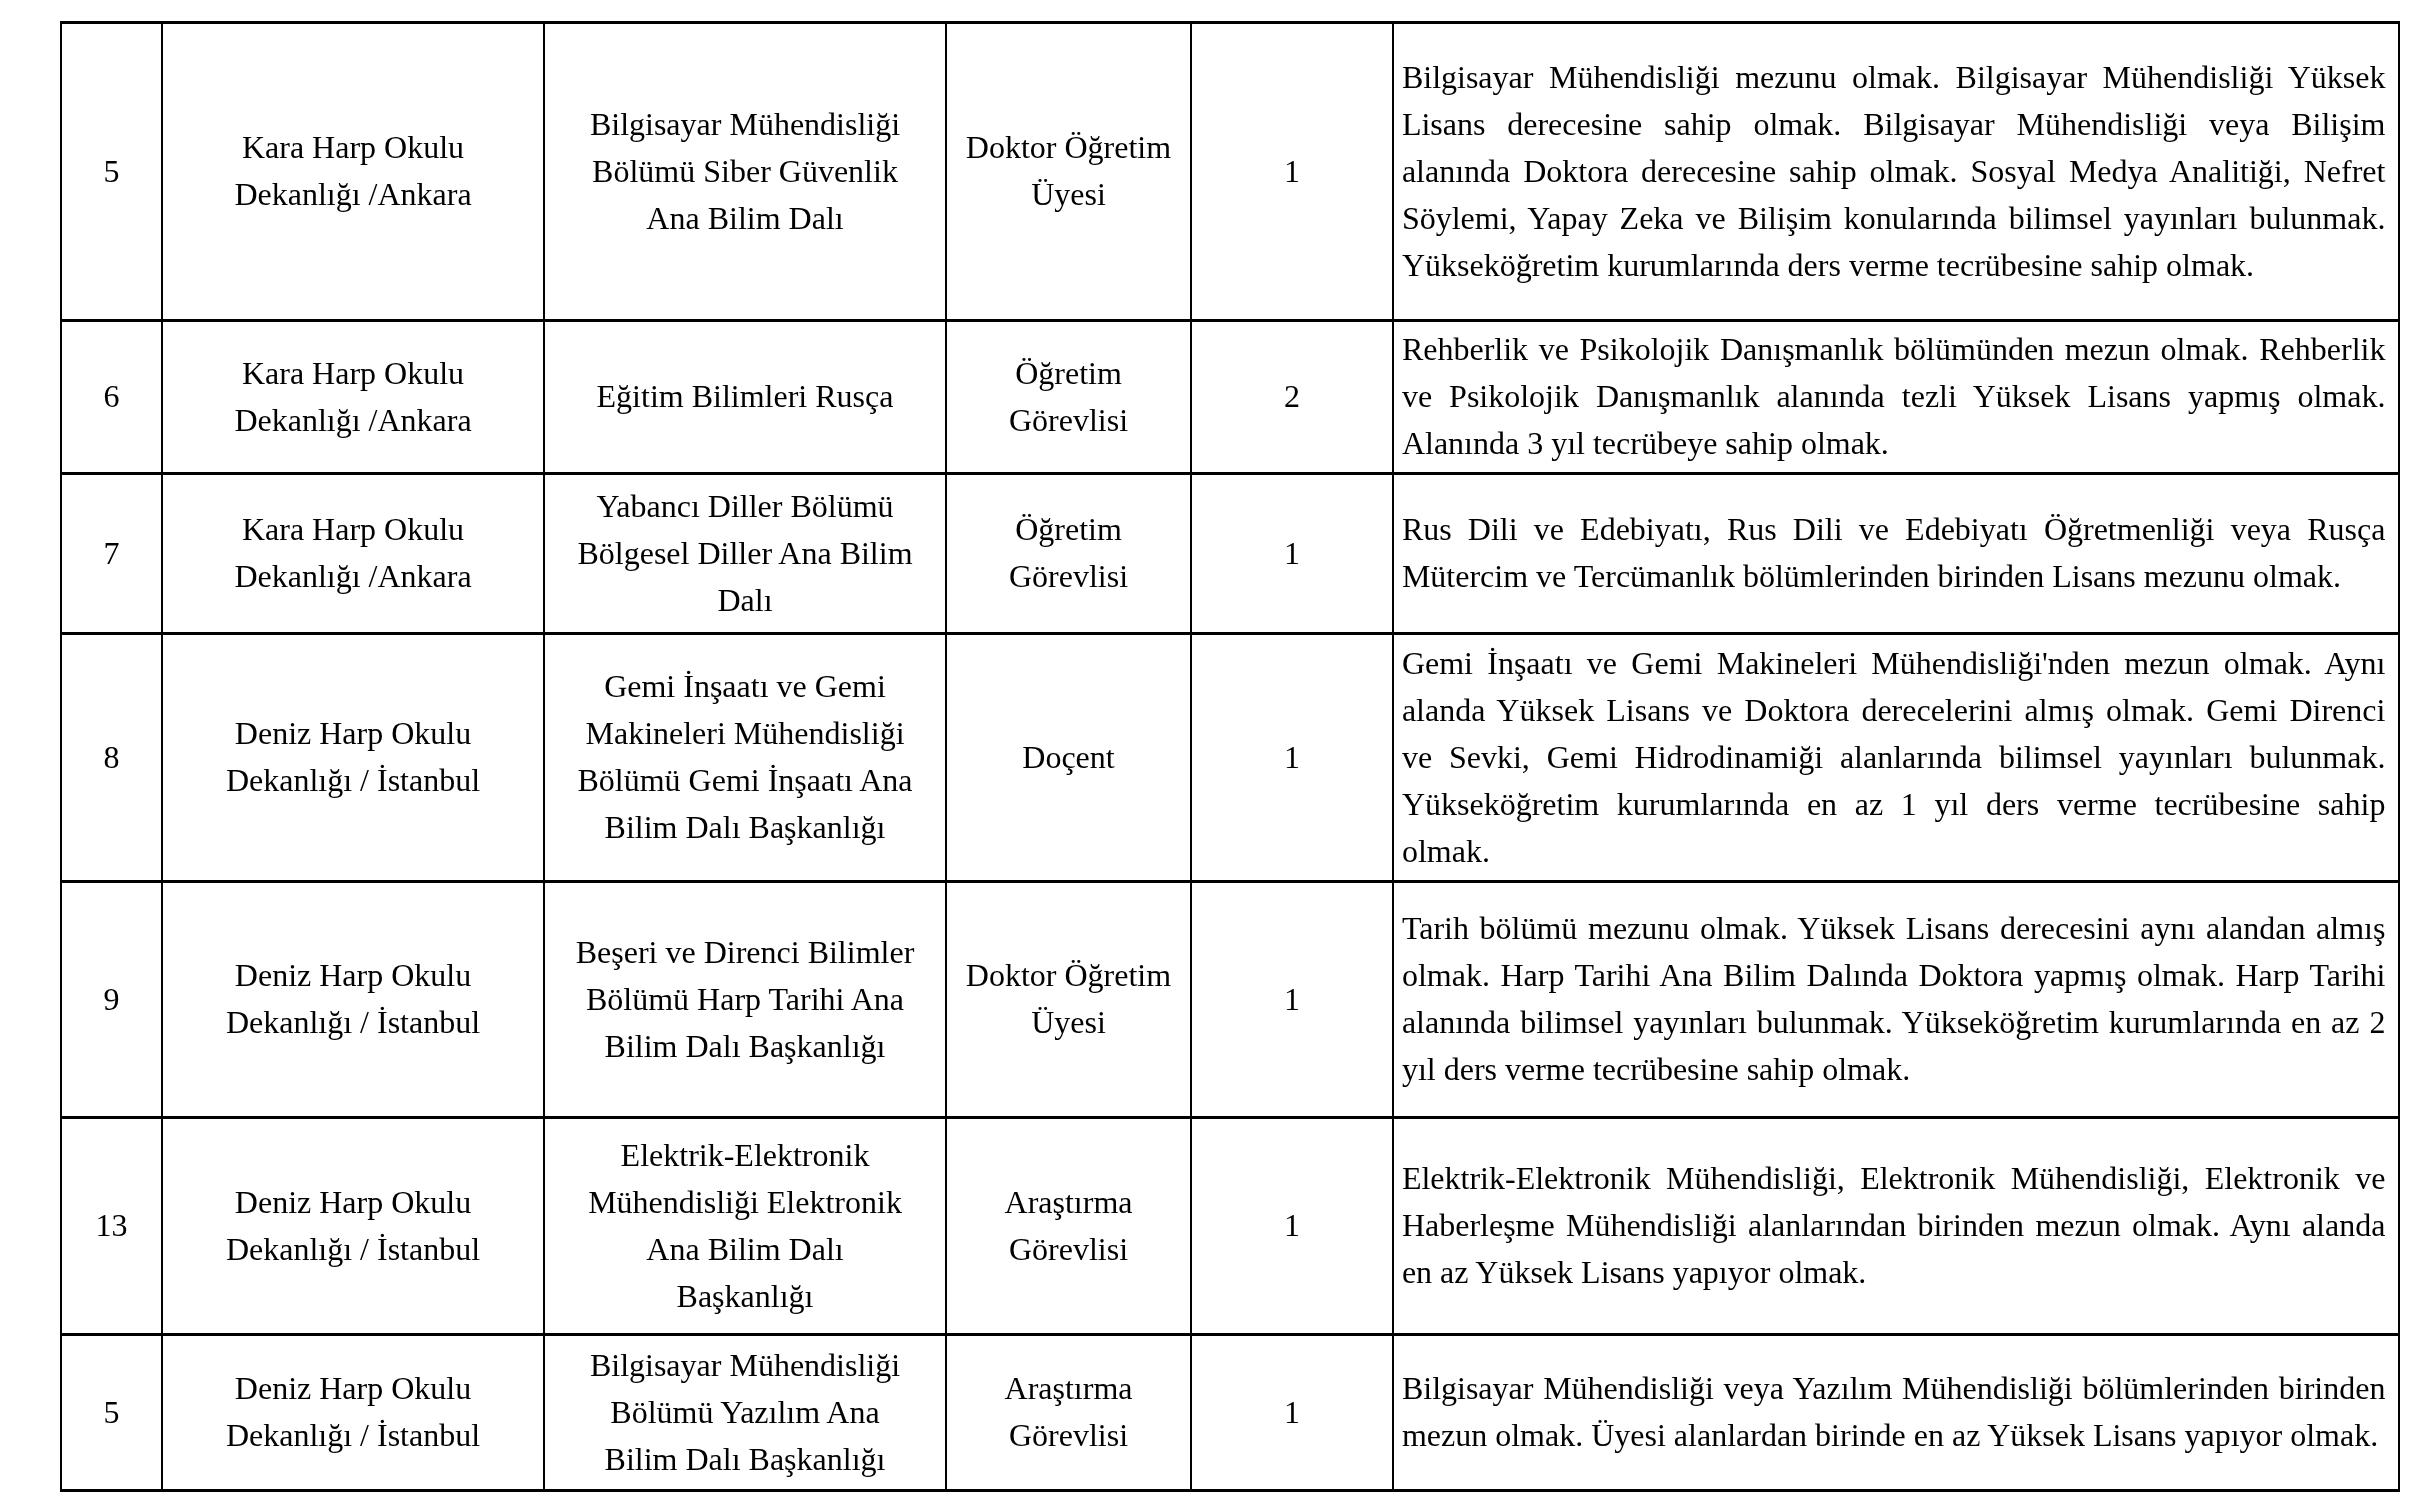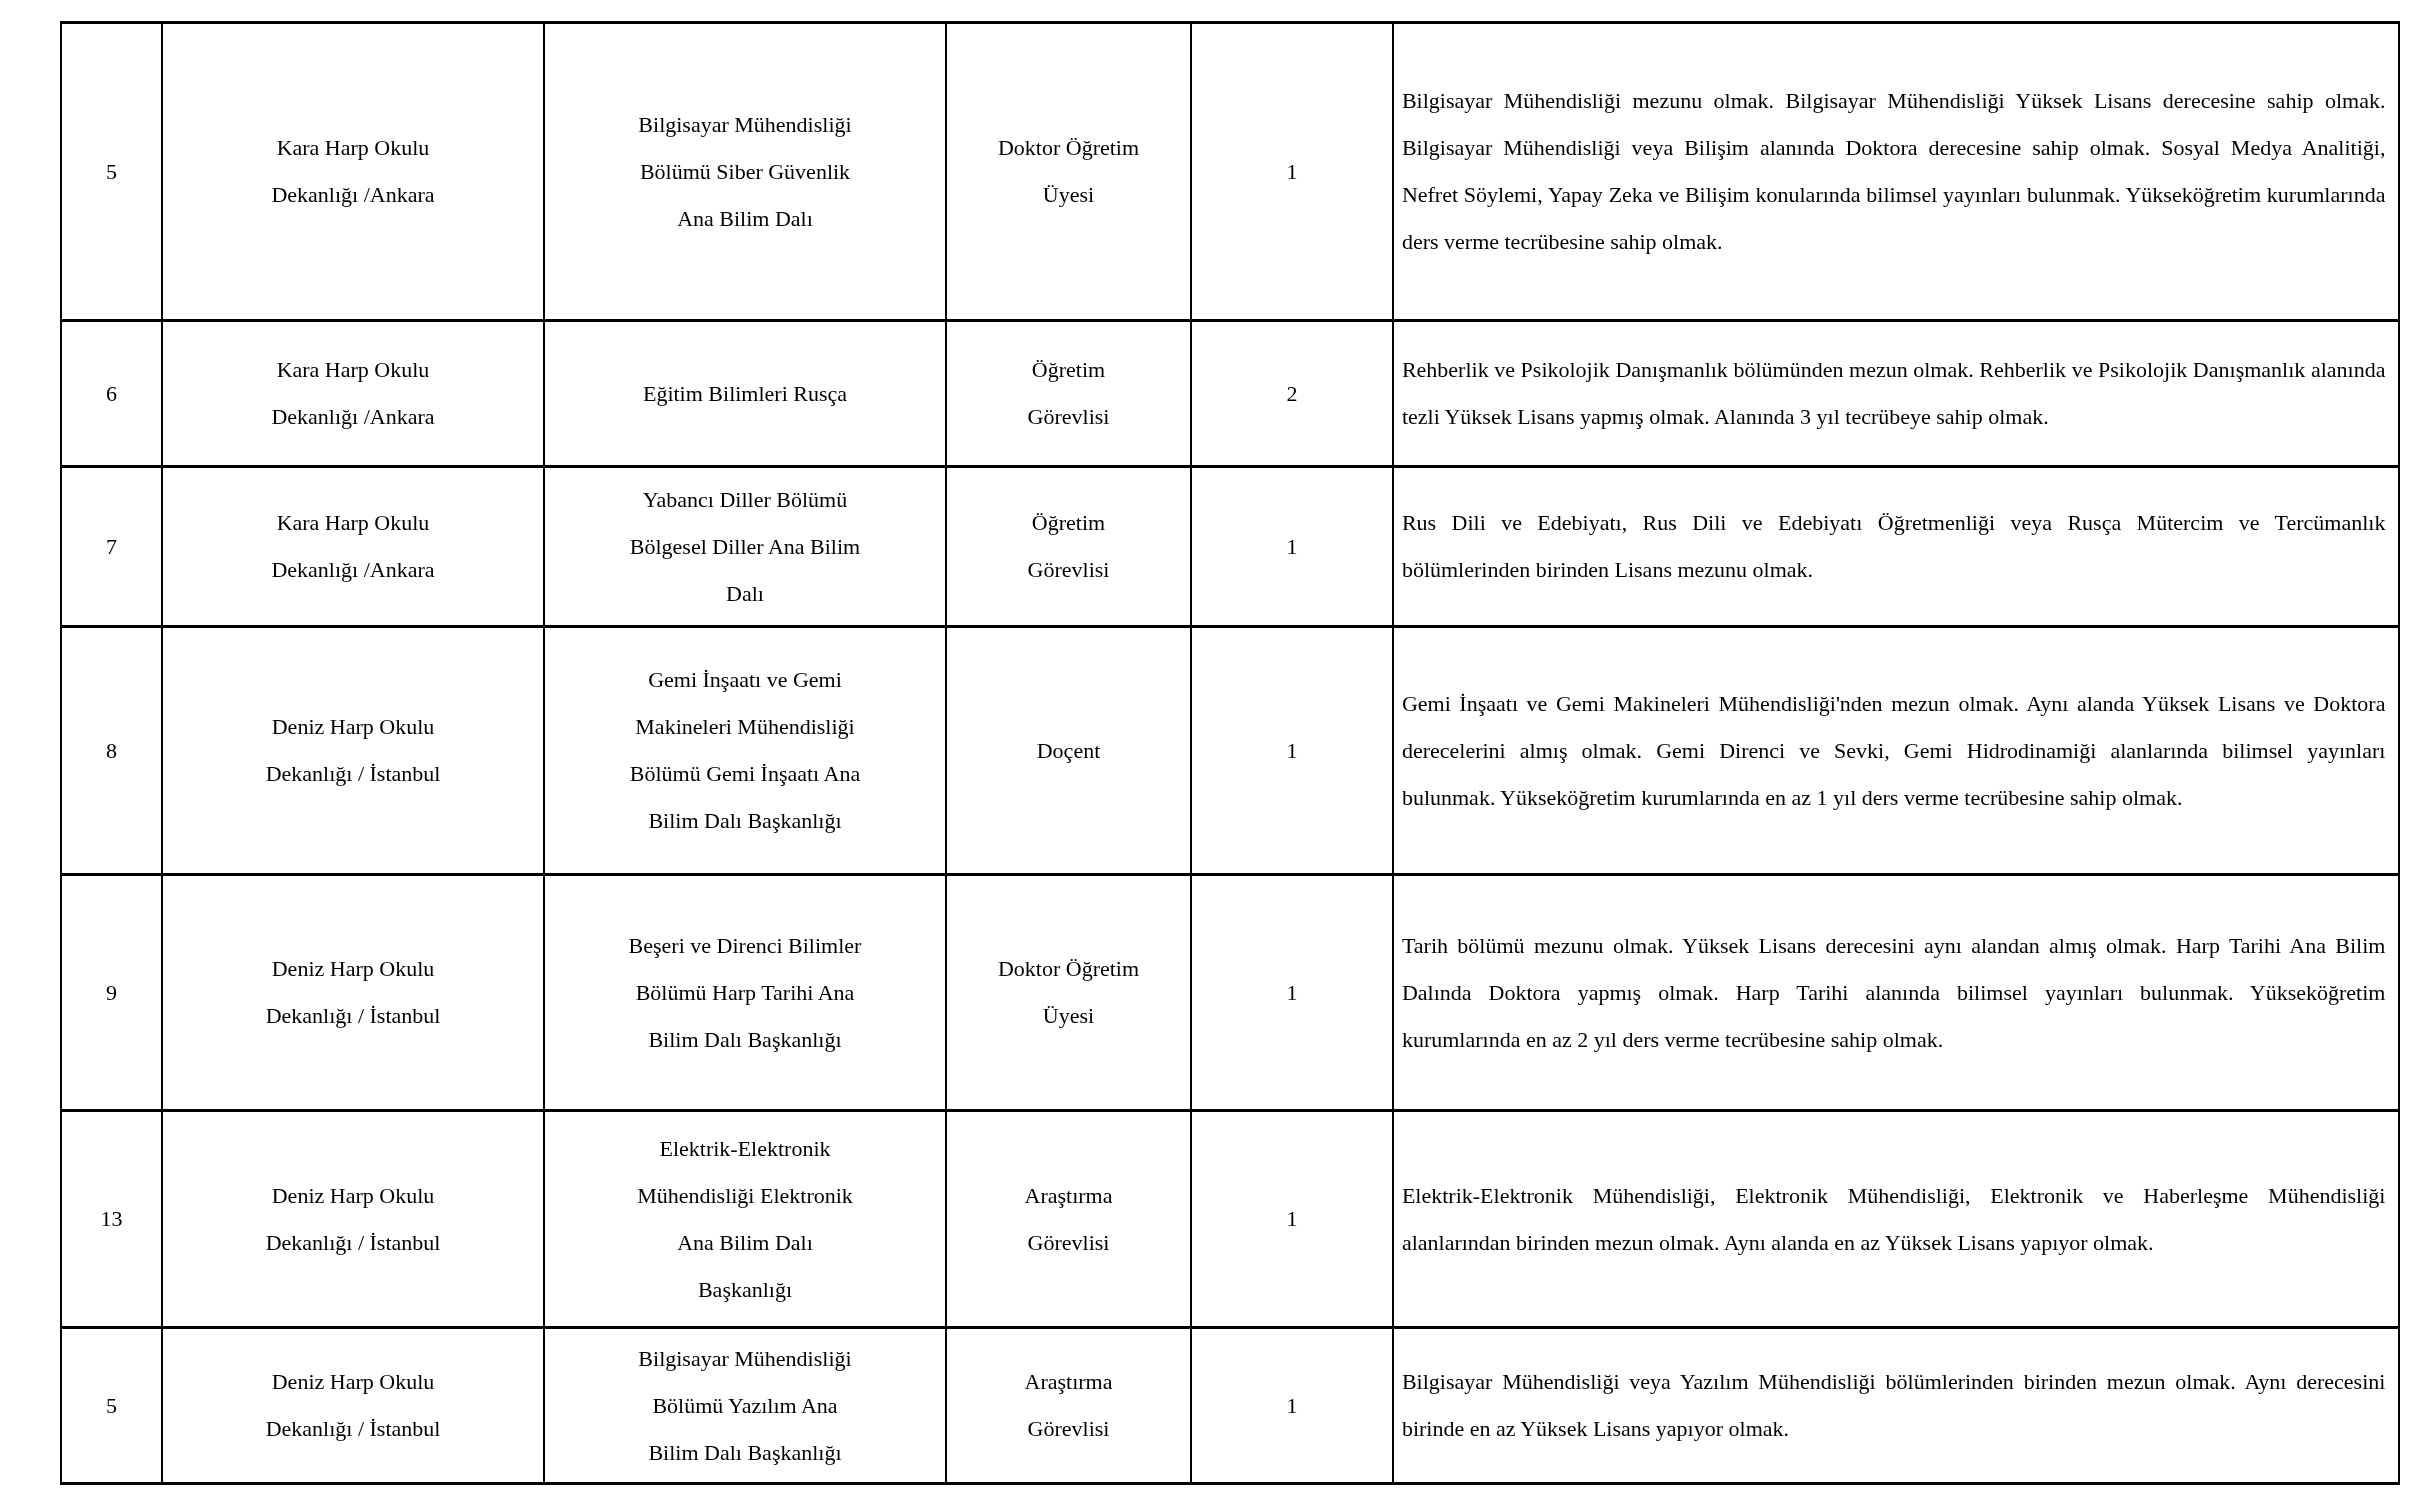--- a/index.html
+++ b/index.html
@@ -26,21 +26,21 @@
     table-layout: fixed;
     width: 2337px;
     background: #ffffff;
   }
   table.vacancy-table td {
     border-left: 2.4px solid #000000;
     border-right: 2.4px solid #000000;
     border-top: 3.9px solid #000000;
     border-bottom: 3.9px solid #000000;
     vertical-align: middle;
-    font-size: 22px;
+    font-size: 32px;
     line-height: 47px;
     color: #000000;
     overflow: hidden;
     box-sizing: border-box;
   }
   td.c-no     { text-align: center; padding: 3.1px 3.1px; }
   td.c-center { text-align: center; white-space: pre-line; padding: 3.1px 3.9px; }
   td.c-req    { text-align: justify; padding: 4.7px 12.6px 4.7px 7.9px; }
   
   tr.r0 { height: 298px; }
@@ -139,18 +139,18 @@
       <tr class="r6">
         <td class="c-no">5</td>
         <td class="c-center">Deniz Harp Okulu
 Dekanlığı / İstanbul</td>
         <td class="c-center">Bilgisayar Mühendisliği
 Bölümü Yazılım Ana
 Bilim Dalı Başkanlığı</td>
         <td class="c-center">Araştırma
 Görevlisi</td>
         <td class="c-no">1</td>
-        <td class="c-req">Bilgisayar Mühendisliği veya Yazılım Mühendisliği bölümlerinden birinden mezun olmak. Aynı derecesini birinde en az Yüksek Lisans yapıyor olmak.</td>
+        <td class="c-req">Bilgisayar Mühendisliği veya Yazılım Mühendisliği bölümlerinden birinden mezun olmak. Üyesi alanlardan birinde en az Yüksek Lisans yapıyor olmak.</td>
       </tr>
     </tbody>
   </table>
 </div>
 
 
 </body></html>

